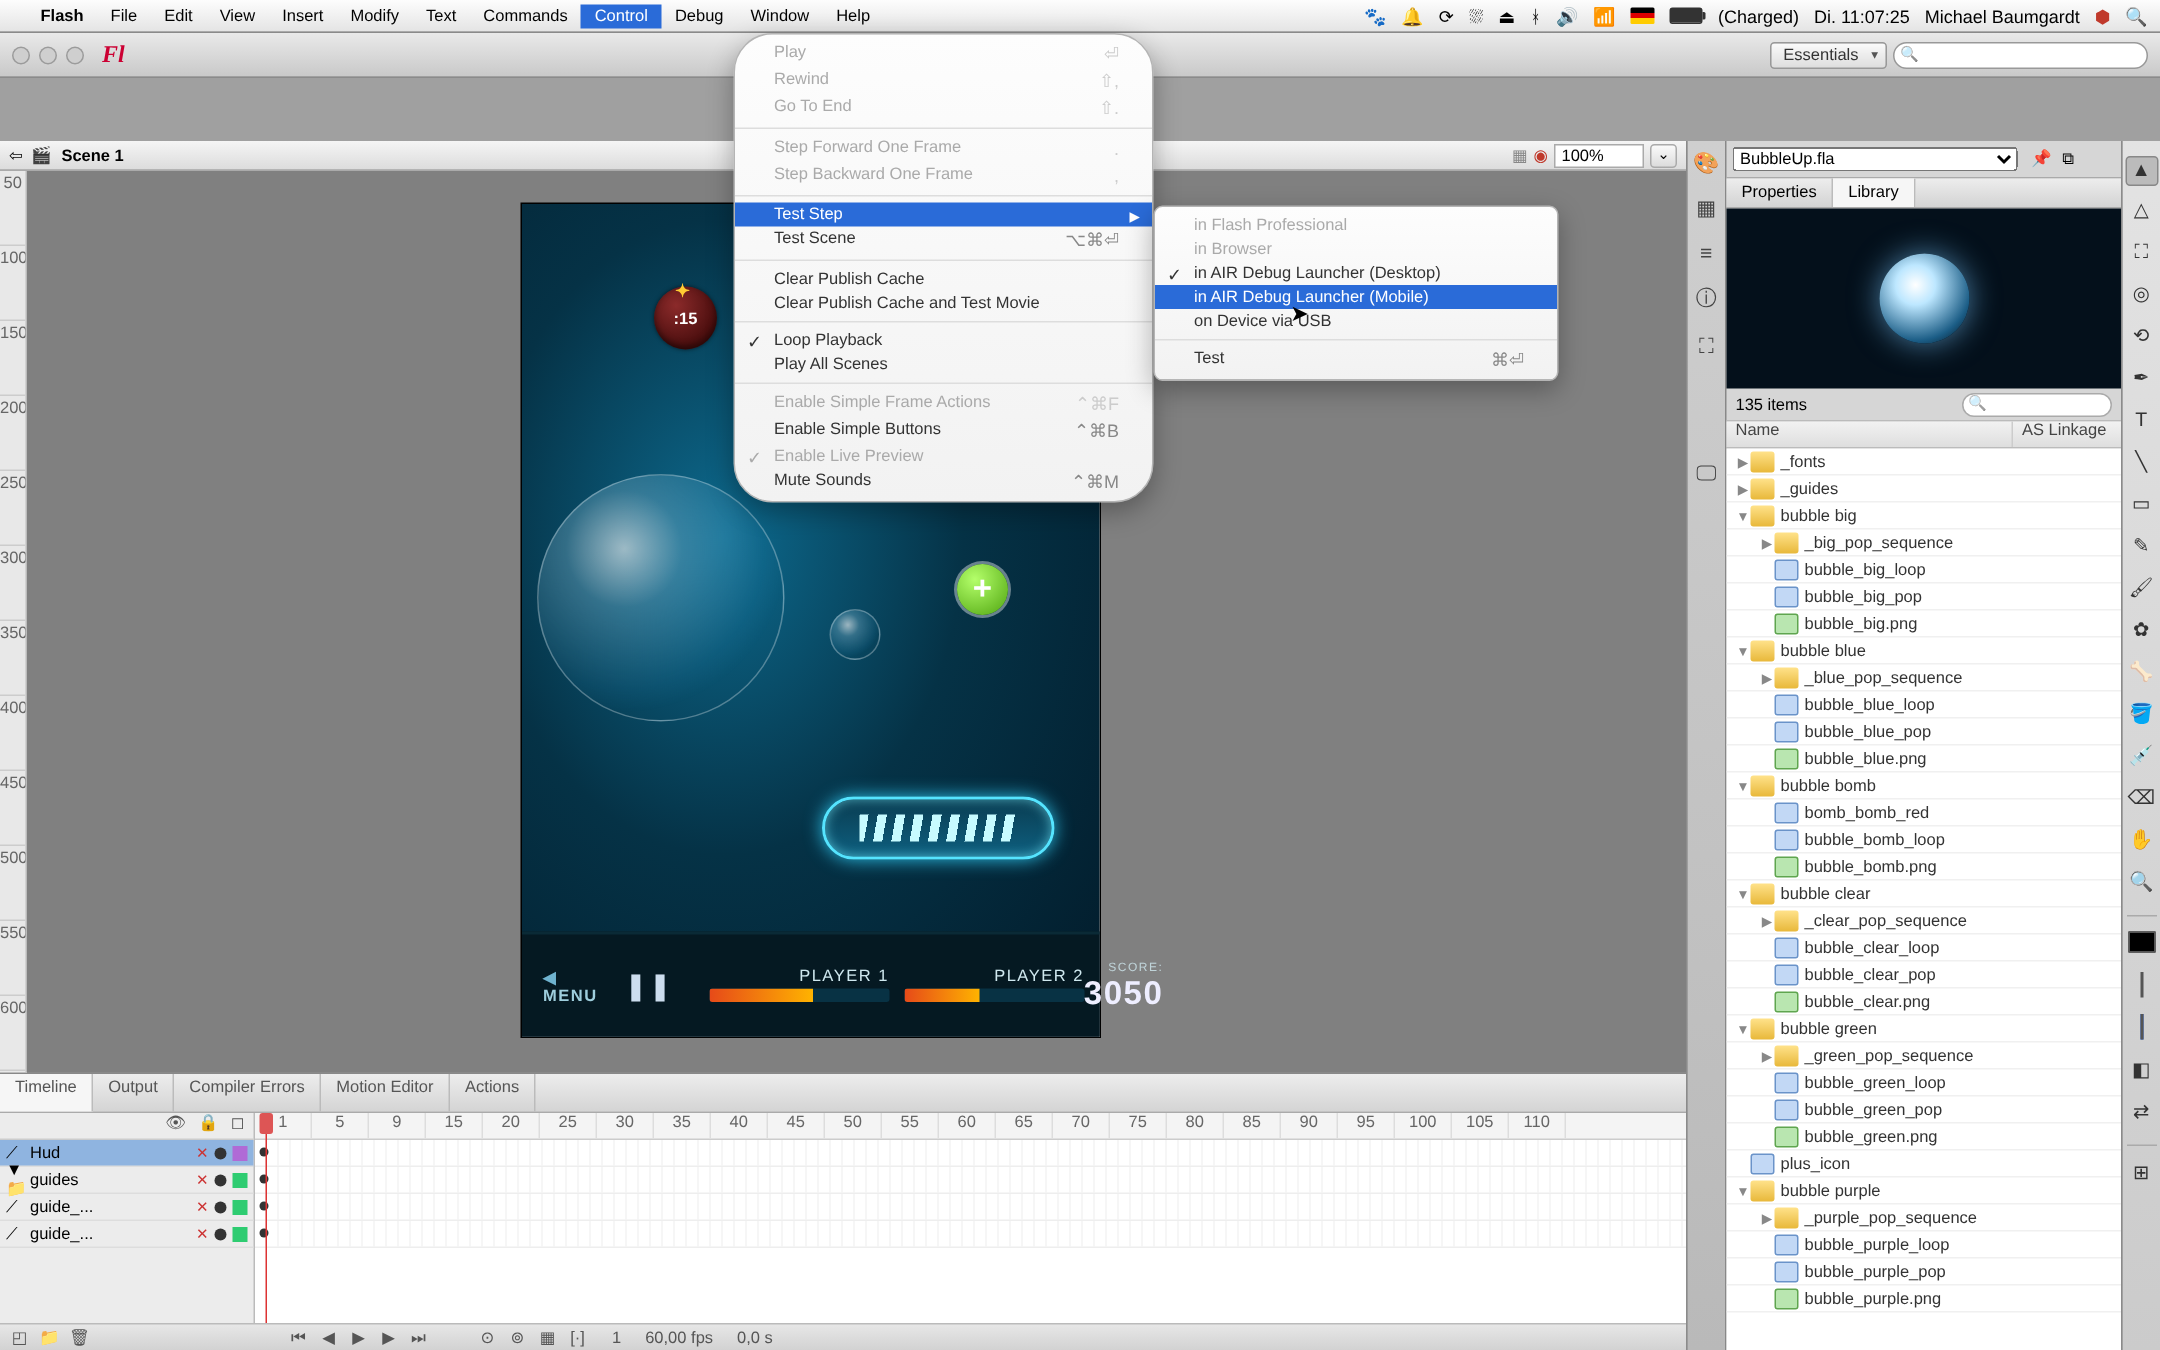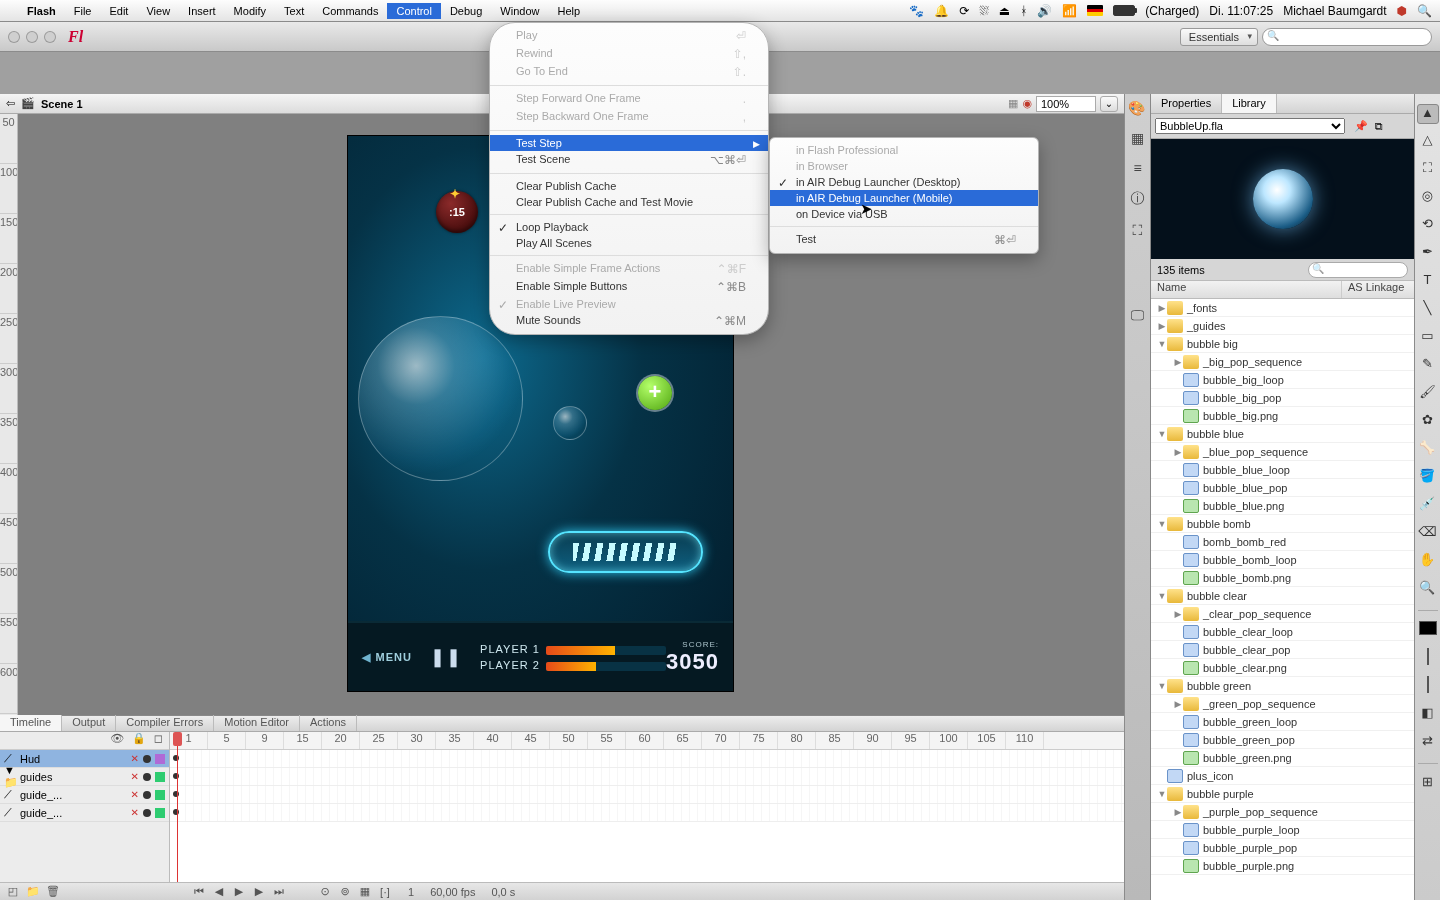--- a/index.html
+++ b/index.html
@@ -59,42 +59,42 @@
 .bubble{position:absolute;border-radius:50%;background:radial-gradient(circle at 35% 30%,rgba(255,255,255,.6),rgba(180,230,255,.25) 25%,rgba(50,150,200,.1) 60%,rgba(0,0,0,0) 70%);border:1px solid rgba(255,255,255,.3);}
 .bomb{position:absolute;left:88px;top:55px;width:42px;height:42px;border-radius:50%;background:radial-gradient(circle at 35% 30%,#8b2a2a,#4a0e0e 70%);color:#fff;text-align:center;line-height:42px;font-weight:bold;font-size:13px;box-shadow:inset 0 -2px 4px rgba(0,0,0,.5),0 0 3px rgba(0,0,0,.6);}
 .bomb:before{content:"✦";position:absolute;top:-18px;left:14px;color:#ffcc33;font-size:12px;}
 .plus{position:absolute;left:290px;top:240px;width:34px;height:34px;border-radius:50%;background:radial-gradient(circle at 35% 30%,#b4ff6a,#4fa50f);color:#fff;text-align:center;line-height:32px;font-size:22px;font-weight:bold;box-shadow:0 0 0 2px rgba(255,255,255,.4);}
 .powerbar{position:absolute;left:200px;top:395px;width:155px;height:42px;border-radius:21px;background:linear-gradient(#0a3d52,#0e5f7f);border:2px solid #55e4ff;box-shadow:0 0 12px #2cbfe6, inset 0 0 8px rgba(120,240,255,.6);}
 .powerbar i{display:block;width:70%;height:18px;margin:10px auto;background:repeating-linear-gradient(100deg,#c7fbff 0 6px,transparent 6px 12px);}
 #hud{position:absolute;bottom:0;left:0;right:0;height:70px;background:#051922;border-top:2px solid #0a2a36;color:#cfe8ef;display:flex;align-items:center;padding:0 14px;font-size:10px;letter-spacing:1px;}
 #hud .menu{color:#9fcedd;font-weight:bold;}
 #hud .menu:before{content:"◀ ";color:#6fb3cf;}
 #hud .pause{font-size:18px;margin:0 18px;color:#cde;}
-#hud .players{display:flex;flex-direction:column;gap:4px;font-size:8px;text-align:right;}
+#hud .players{display:flex;flex-direction:row;gap:4px;font-size:8px;text-align:right;}
 #hud .bar{width:120px;height:9px;background:#083244;border-radius:2px;overflow:hidden;margin-left:6px;display:inline-block;vertical-align:middle;}
 #hud .bar i{display:block;height:100%;background:linear-gradient(90deg,#e64a19,#ffb300);}
 #hud .score{margin-left:auto;text-align:right;}
 #hud .score .l{font-size:8px;opacity:.8;}
 #hud .score .v{font-size:22px;font-weight:bold;color:#eef;}
 
 
 .menu-panel{position:absolute;background:linear-gradient(#fdfdfd,#f2f2f2);border:1px solid #b4b4b4;border-radius:0 0 6px 6px;box-shadow:0 6px 18px rgba(0,0,0,.3);padding:4px 0;z-index:200;font-size:13px;color:#333;}
 .menu-panel .mi{padding:2px 22px 2px 26px;position:relative;white-space:nowrap;display:flex;}
 .menu-panel .mi .lbl{flex:1;}
 .menu-panel .mi .sc{color:#888;margin-left:40px;font-size:12px;}
 .menu-panel .mi.dis{color:#aaa;}
 .menu-panel .mi.dis .sc{color:#ccc;}
 .menu-panel .mi.sel{background:#2a6bd8;color:#fff;}
 .menu-panel .mi.sub:after{content:"▶";position:absolute;right:8px;top:4px;font-size:9px;}
 .menu-panel .mi.check:before{content:"✓";position:absolute;left:8px;top:2px;font-size:12px;}
 .menu-panel hr{border:none;border-top:1px solid #ddd;margin:4px 0;}
 
 
 #bottom-panels{height:185px;background:#e6e6e6;border-top:1px solid #888;display:flex;flex-direction:column;}
-#bp-tabs{display:flex;height:16px;background:linear-gradient(#ededed,#d4d4d4);border-bottom:1px solid #aaa;align-items:flex-end;}
+#bp-tabs{display:flex;height:26px;background:linear-gradient(#ededed,#d4d4d4);border-bottom:1px solid #aaa;}
 #bp-tabs .tab{padding:3px 10px;border-right:1px solid #bbb;color:#555;}
 #bp-tabs .tab.active{background:#f6f6f6;}
 #timeline{flex:1;display:flex;overflow:hidden;}
 #layers{width:170px;background:#ececec;border-right:1px solid #bbb;}
 .layer-head{height:18px;border-bottom:1px solid #ccc;display:flex;justify-content:flex-end;padding:0 6px;gap:8px;font-size:11px;color:#555;}
 .layer-row{height:18px;border-bottom:1px solid #ddd;display:flex;align-items:center;padding:0 4px;gap:4px;font-size:11px;}
 .layer-row.sel{background:#8fb4e0;}
 .layer-row .ico{width:12px;}
 .dot{width:8px;height:8px;display:inline-block;border-radius:50%;}
 .sq{width:10px;height:10px;display:inline-block;}
@@ -460,29 +460,29 @@
       <span>🎨</span>
       <span>▦</span>
       <span>≡</span>
       <span>ⓘ</span>
       <span>⛶</span>
       <span style="height:40px;"></span>
       <span>🖵</span>
     </div>
 
     <div id="right">
+      <div id="lib-doc">
+        <select><option>BubbleUp.fla</option></select>
+        <span style="margin-left:6px;">📌</span>
+        <span style="margin-left:4px;">⧉</span>
+      </div>
       <div id="ptabs">
           <div class="tab">Properties</div>
           <div class="tab active">Library</div>
         </div>
-      <div id="lib-doc">
-        <select><option>BubbleUp.fla</option></select>
-        <span style="margin-left:6px;">📌</span>
-        <span style="margin-left:4px;">⧉</span>
-      </div>
       <div id="lib-preview">
         <div class="bubble-prev"></div>
       </div>
       <div id="lib-info">
         <span>135 items</span>
         <div class="search"></div>
       </div>
       <div id="lib-head">
         <div class="c1">Name</div>
         <div style="width:72px;">AS Linkage</div>

